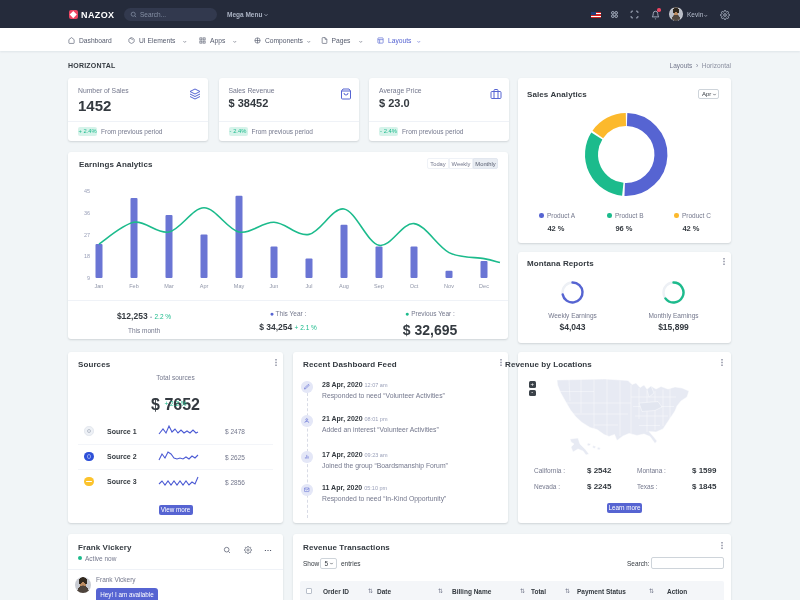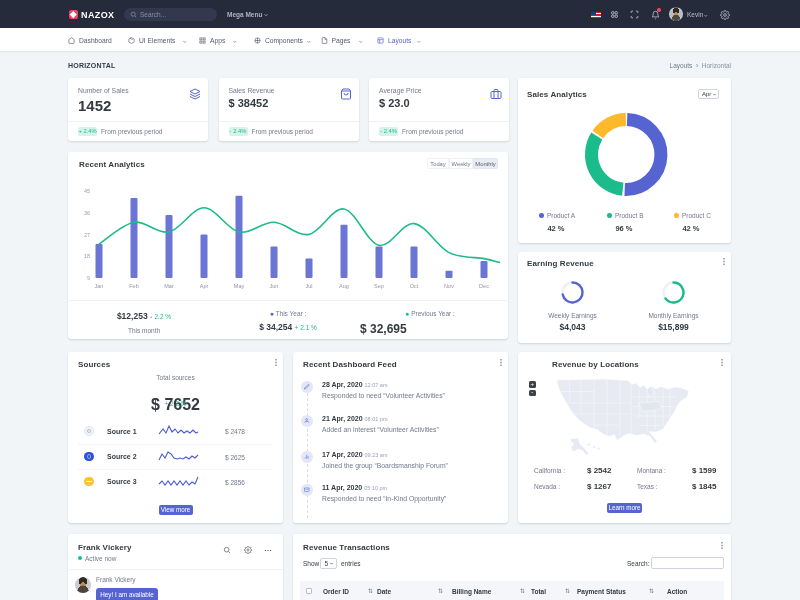--- a/index.html
+++ b/index.html
@@ -160,21 +160,21 @@
 <div class="abs" style="left:547px;top:212px;font-size:6.5px;color:#74788d;">Product A</div>
 <div class="abs" style="left:541px;top:224px;width:30px;text-align:center;font-size:7.5px;font-weight:bold;color:#343a40;">42 %</div>
 <div class="abs" style="left:607px;top:213px;width:4.5px;height:4.5px;border-radius:50%;background:#1cbb8c;"></div>
 <div class="abs" style="left:615px;top:212px;font-size:6.5px;color:#74788d;">Product B</div>
 <div class="abs" style="left:609px;top:224px;width:30px;text-align:center;font-size:7.5px;font-weight:bold;color:#343a40;">96 %</div>
 <div class="abs" style="left:674px;top:213px;width:4.5px;height:4.5px;border-radius:50%;background:#fcb92c;"></div>
 <div class="abs" style="left:682px;top:212px;font-size:6.5px;color:#74788d;">Product C</div>
 <div class="abs" style="left:676px;top:224px;width:30px;text-align:center;font-size:7.5px;font-weight:bold;color:#343a40;">42 %</div>
 
 <div class="card" style="left:68px;top:152px;width:440px;height:187px;"></div>
-<div class="abs ctitle" style="left:79px;top:160px;">Recent Analytics</div>
+<div class="abs ctitle" style="left:79px;top:160px;">Earnings Analytics</div>
 <div class="abs" style="left:427px;top:158px;width:22px;height:11px;background:#fff;border:1px solid #eff2f7;border-radius:2px 0 0 2px;font-size:5.8px;color:#74788d;text-align:center;line-height:10px;">Today</div>
 <div class="abs" style="left:449px;top:158px;width:24px;height:11px;background:#fff;border:1px solid #eff2f7;font-size:5.8px;color:#74788d;text-align:center;line-height:10px;">Weekly</div>
 <div class="abs" style="left:473px;top:158px;width:25px;height:11px;background:#e9edf3;border:1px solid #e2e7ef;border-radius:0 2px 2px 0;font-size:5.8px;color:#555b6d;text-align:center;line-height:10px;">Monthly</div>
 <svg class="abs" style="left:68px;top:176px;" width="440" height="120" viewBox="68 176 440 120">
 <g fill="#9aa0b9" font-size="5.5" text-anchor="end" font-family="Liberation Sans">
 <text x="90" y="193">45</text>
       <text x="90" y="215">36</text>
       <text x="90" y="237">27</text>
       <text x="90" y="258">18</text>
       <text x="90" y="280">9</text>
@@ -208,24 +208,24 @@
 <rect x="480.5" y="261.1" width="7" height="16.9" rx="1"></rect>
 </g>
 <path d="M 99.0 244.1 C 104.8 240.5 122.3 224.4 134.0 222.3 C 145.7 220.3 157.3 234.4 169.0 232.0 C 180.7 229.6 192.3 207.8 204.0 207.8 C 215.7 207.8 227.3 229.6 239.0 232.0 C 250.7 234.4 262.3 221.9 274.0 222.3 C 285.7 222.7 297.3 236.7 309.0 234.4 C 320.7 232.2 332.3 207.2 344.0 209.0 C 355.7 210.8 367.3 242.9 379.0 245.3 C 390.7 247.8 402.3 222.3 414.0 223.6 C 425.7 224.8 437.3 246.7 449.0 252.6 C 460.7 258.4 475.5 257.0 484.0 258.6 C 492.5 260.3 497.3 261.9 500.0 262.5" stroke="#1cbb8c" stroke-width="1.6" fill="none"></path>
 </svg>
 <div class="abs" style="left:68px;top:300px;width:440px;height:1px;background:#eff2f7;"></div>
 <div class="abs" style="left:74px;top:311px;width:140px;text-align:center;font-size:8.5px;font-weight:bold;color:#343a40;">$12,253 <span style="color:#9aa0b9;font-weight:normal;font-size:6px;">•</span> <span style="color:#1cbb8c;font-weight:normal;font-size:6.5px;">2.2 %</span></div>
 <div class="abs" style="left:74px;top:327px;width:140px;text-align:center;font-size:6.5px;color:#74788d;">This month</div>
 <div class="abs" style="left:218px;top:310px;width:140px;text-align:center;font-size:6.5px;color:#74788d;"><span style="color:#5664d2;font-size:7px;">●</span> This Year :</div>
 <div class="abs" style="left:218px;top:322px;width:140px;text-align:center;font-size:8.5px;font-weight:bold;color:#343a40;">$ 34,254 <span style="color:#1cbb8c;font-weight:normal;font-size:6.5px;">+ 2.1 %</span></div>
 <div class="abs" style="left:360px;top:310px;width:140px;text-align:center;font-size:6.5px;color:#74788d;"><span style="color:#1cbb8c;font-size:7px;">●</span> Previous Year :</div>
-<div class="abs" style="left:360px;top:322px;width:140px;text-align:left;font-size:12px;font-weight:bold;color:#343a40;">$ 32,695</div>
+<div class="abs" style="left:360px;top:322px;width:140px;text-align:center;font-size:14px;font-weight:bold;color:#343a40;">$ 32,695</div>
 
 <div class="card" style="left:518px;top:252px;width:213px;height:91px;"></div>
-<div class="abs ctitle" style="left:527px;top:259px;">Earning Revenue</div>
+<div class="abs ctitle" style="left:527px;top:259px;">Montana Reports</div>
 <div class="abs kebab" style="left:720px;top:257px;font-weight:bold;">⋮</div>
 <svg class="abs" style="left:560px;top:280px;" width="25" height="25" viewBox="560 280 25 25">
     <circle cx="572.5" cy="292.5" r="10" stroke="#edf0f5" stroke-width="2.4" fill="none"></circle>
     <path d="M 572.5 282.5 A 10 10 0 1 1 562.7 294.4" stroke="#5664d2" stroke-width="2.4" fill="none" stroke-linecap="round"></path>
   </svg>
 <svg class="abs" style="left:661px;top:280px;" width="25" height="25" viewBox="661 280 25 25">
     <circle cx="673.5" cy="292.5" r="10" stroke="#edf0f5" stroke-width="2.4" fill="none"></circle>
     <path d="M 673.5 282.5 A 10 10 0 1 1 665.4 298.4" stroke="#1cbb8c" stroke-width="2.4" fill="none" stroke-linecap="round"></path>
   </svg>
 <div class="abs" style="left:532px;top:312px;width:81px;text-align:center;font-size:6.5px;color:#74788d;">Weekly Earnings</div>
@@ -289,21 +289,21 @@
 <div class="abs" style="left:322px;top:381px;font-size:7px;font-weight:bold;color:#343a40;">28 Apr, 2020 <span style="font-weight:normal;font-size:5.5px;color:#9aa0b9;">12:07 am</span></div>
 <div class="abs" style="left:322px;top:392px;font-size:6.8px;color:#74788d;">Responded to need “Volunteer Activities”</div>
 <div class="abs" style="left:322px;top:415px;font-size:7px;font-weight:bold;color:#343a40;">21 Apr, 2020 <span style="font-weight:normal;font-size:5.5px;color:#9aa0b9;">08:01 pm</span></div>
 <div class="abs" style="left:322px;top:426px;font-size:6.8px;color:#74788d;">Added an interest “Volunteer Activities”</div>
 <div class="abs" style="left:322px;top:451px;font-size:7px;font-weight:bold;color:#343a40;">17 Apr, 2020 <span style="font-weight:normal;font-size:5.5px;color:#9aa0b9;">09:23 am</span></div>
 <div class="abs" style="left:322px;top:462px;font-size:6.8px;color:#74788d;">Joined the group “Boardsmanship Forum”</div>
 <div class="abs" style="left:322px;top:484px;font-size:7px;font-weight:bold;color:#343a40;">11 Apr, 2020 <span style="font-weight:normal;font-size:5.5px;color:#9aa0b9;">05:10 pm</span></div>
 <div class="abs" style="left:322px;top:495px;font-size:6.8px;color:#74788d;">Responded to need “In-Kind Opportunity”</div>
 
 <div class="card" style="left:518px;top:352px;width:213px;height:171px;"></div>
-<div class="abs ctitle" style="left:552px;top:360px;">Revenue by Locations</div>
+<div class="abs ctitle" style="left:505px;top:360px;">Revenue by Locations</div>
 <div class="abs kebab" style="left:718px;top:358px;font-weight:bold;">⋮</div>
 <div class="abs" style="left:529px;top:381px;width:6.5px;height:6.5px;background:#3b4249;border-radius:1.5px;color:#fff;font-size:6px;text-align:center;line-height:6px;">+</div>
 <div class="abs" style="left:529px;top:389.5px;width:6.5px;height:6.5px;background:#3b4249;border-radius:1.5px;color:#fff;font-size:6px;text-align:center;line-height:5.5px;">-</div>
 <svg class="abs" style="left:518px;top:372px;" width="213" height="88" viewBox="518 372 213 88">
 <g fill="#e7eaf3" stroke="#fff" stroke-width="0.5">
 <path d="M557 380 L605 379 L628 380.5 L632 384.5 L636 383 L640 387.5 L644 385 L647 389 L651 386 L656 389 L661 386.5 L668 389 L675 387 L682 388 L689 391 L687 397 L681 401 L677 406 L675 411 L671 417 L667 423 L663 429 L656 432 L649 431.5 L653 436 L657 441 L655 443.5 L650 436.5 L644 434 L637 435.5 L629 433.5 L623 436 L617 440.5 L614.5 434.5 L609 436.5 L604 434.5 L597 429.5 L590 427.5 L582 422.5 L575.5 416.5 L570.5 410 L565.5 401.5 L560.5 392.5 L557.5 385 Z"></path>
 <path d="M570 439 L578 438 L580 444 L585 449 L589 454 L586 455 L583 451 L578 449 L573 452 L571 447 L574 444 L571 442 Z"></path>
 <path d="M588 443 l3 1 l-2 2 l-2 -1 Z"></path>
       <path d="M593 445.5 l3 1 l-1.5 2 l-2 -1 Z"></path>
       <path d="M598 447 l2.5 1 l-1 2 l-2.5 -0.8 Z"></path>
@@ -315,21 +315,21 @@
 <path d="M631 397 L676 397 M633 406.5 L674 406.5 M635 416 L668 416 M639 425.5 L660 425.5"></path>
 </g>
 <path d="M639 403 L658 401.5 L662 407 L655 410.5 L642 411.5 Z" fill="#e2e6f0" stroke="#fff" stroke-width="0.45"></path>
 <path d="M647 389.5 L651 386 L654 393 L649 397 Z" fill="#e3e7f1" stroke="#fff" stroke-width="0.45"></path>
 </svg>
 <div class="abs" style="left:534px;top:467px;font-size:6.5px;color:#74788d;">California :</div>
 <div class="abs" style="left:587px;top:466px;font-size:8px;font-weight:bold;color:#343a40;">$ 2542</div>
 <div class="abs" style="left:637px;top:467px;font-size:6.5px;color:#74788d;">Montana :</div>
 <div class="abs" style="left:692px;top:466px;font-size:8px;font-weight:bold;color:#343a40;">$ 1599</div>
 <div class="abs" style="left:534px;top:483px;font-size:6.5px;color:#74788d;">Nevada :</div>
-<div class="abs" style="left:587px;top:482px;font-size:8px;font-weight:bold;color:#343a40;">$ 1267</div>
+<div class="abs" style="left:587px;top:482px;font-size:8px;font-weight:bold;color:#343a40;">$ 2245</div>
 <div class="abs" style="left:637px;top:483px;font-size:6.5px;color:#74788d;">Texas :</div>
 <div class="abs" style="left:692px;top:482px;font-size:8px;font-weight:bold;color:#343a40;">$ 1845</div>
 <div class="abs" style="left:607px;top:503px;width:35px;height:10px;background:#5664d2;border-radius:2px;color:#fff;font-size:6.3px;text-align:center;line-height:10px;">Learn more</div>
 
 <div class="card" style="left:68px;top:534px;width:215px;height:80px;"></div>
 <div class="abs ctitle" style="left:78px;top:543px;">Frank Vickery</div>
 <div class="abs" style="left:78px;top:556px;width:4px;height:4px;border-radius:50%;background:#1cbb8c;"></div>
 <div class="abs" style="left:85px;top:554.5px;font-size:6.5px;color:#74788d;">Active now</div>
 <svg class="abs" style="left:223px;top:546px;" width="8" height="8" viewBox="0 0 24 24" fill="none" stroke="#555b6d" stroke-width="2.2">
     <circle cx="11" cy="11" r="7"></circle>

